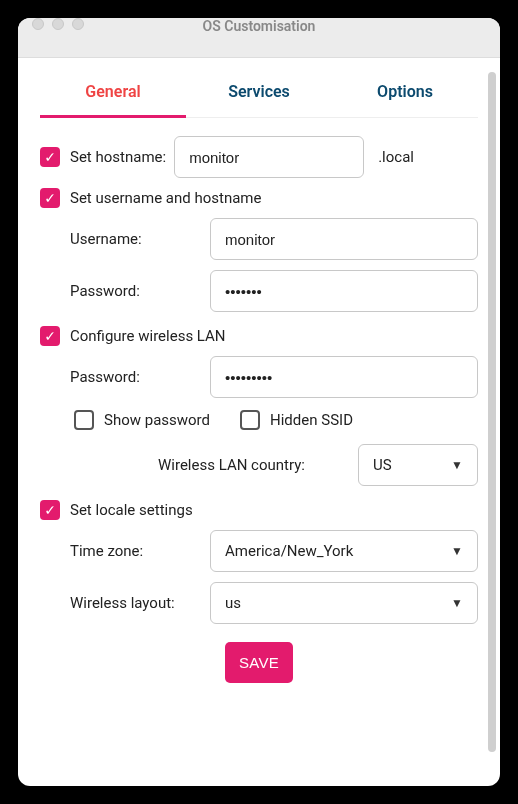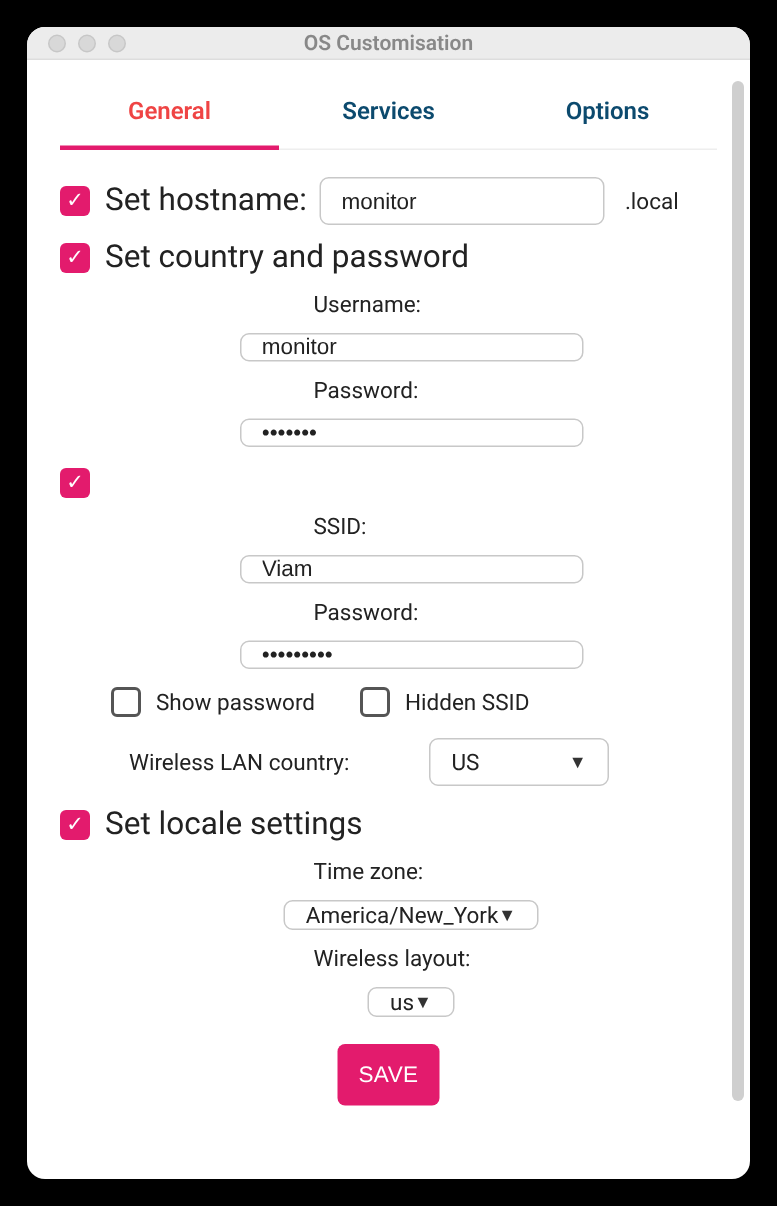--- a/index.html
+++ b/index.html
@@ -15,24 +15,24 @@
   top: 18px;
   left: 18px;
   width: 482px;
   height: 768px;
   background: #fff;
   border-radius: 12px;
   box-shadow: 0 10px 40px rgba(0,0,0,0.5);
   overflow: hidden;
 }
 .titlebar {
-  height: 22px;
+  height: 40px;
   background: #ececec;
   display: flex;
-  align-items: center;
+  align-items: flex-start;
   position: relative;
   border-bottom: 1px solid #ddd;
 }
 .traffic {
   display: flex;
   gap: 8px;
   padding-left: 14px;
 }
 .dot {
   width: 12px; height: 12px; border-radius: 50%;
@@ -97,40 +97,39 @@
   display: flex;
   align-items: center;
   justify-content: center;
   flex-shrink: 0;
   cursor: pointer;
 }
 .checkbox.filled { background: #e31b6d; }
 .checkbox.outline { border: 2px solid #555; }
 .check-icon { color: #fff; font-size: 14px; line-height: 1; }
 .section-label {
-  font-size: 21px;
+  font-size: 15px;
   color: #222;
   margin-left: 2px;
 }
 .subgroup { padding-left: 30px; margin-bottom: 14px; }
 .field-row {
   display: flex;
   align-items: center;
   gap: 10px;
   margin: 10px 0;
-  flex-direction: column;
 }
 .field-label {
   width: 130px;
   font-size: 15px;
   color: #222;
 }
 .text-input, .select {
   flex: 1;
-  height: 32px;
+  height: 42px;
   padding: 0 14px;
   border: 1px solid #c8c8c8;
   border-radius: 6px;
   font-size: 15px;
   color: #222;
   background: #fff;
 }
 .select {
   display: flex;
   align-items: center;
@@ -150,21 +149,22 @@
   display: flex;
   gap: 30px;
   margin: 12px 0 14px 4px;
   align-items: flex-end;
 }
 .inline-check { display: flex; align-items: center; gap: 8px; cursor: pointer; }
 .inline-check .section-label { font-size: 15px; }
 .country-row {
   display: flex;
   align-items: center;
-  margin: 10px 16px;
+  margin: 10px 0;
+  justify-content: flex-end;
 }
 .country-row .field-label { width: 200px; }
 .country-row .select { width: 120px; flex: none; }
 .savebtn {
   display: block;
   margin: 18px auto 0 auto;
   background: #e31b6d;
   color: #fff;
   border: none;
   padding: 12px 14px;
@@ -204,43 +204,40 @@
         </div>
         <span class="section-label">Set hostname:</span>
         <input class="text-input" value="monitor" style="">
         <span class="suffix">.local</span>
       </div>
 
       <div class="section-header">
         <div class="checkbox filled">
           <span class="check-icon">✓</span>
         </div>
-        <span class="section-label">Set country and password</span>
+        <span class="section-label">Set username and hostname</span>
       </div>
       <div class="subgroup">
         <div class="field-row">
           <span class="field-label">Username:</span>
           <input class="text-input" value="monitor" style="">
         </div>
         <div class="field-row">
           <span class="field-label">Password:</span>
           <input class="text-input" value="•••••••" style="">
         </div>
       </div>
 
       <div class="section-header">
         <div class="checkbox filled">
           <span class="check-icon">✓</span>
         </div>
+        <span class="section-label">Configure wireless LAN</span>
       </div>
       <div class="subgroup">
-        <div class="field-row">
-          <span class="field-label">SSID:</span>
-          <input class="text-input" value="Viam" style="">
-        </div>
         <div class="field-row">
           <span class="field-label">Password:</span>
           <input class="text-input" value="•••••••••" style="">
         </div>
         <div class="inline-checks">
           <div class="inline-check">
             <div class="checkbox outline"></div>
             <span class="section-label">Show password</span>
           </div>
           <div class="inline-check">

